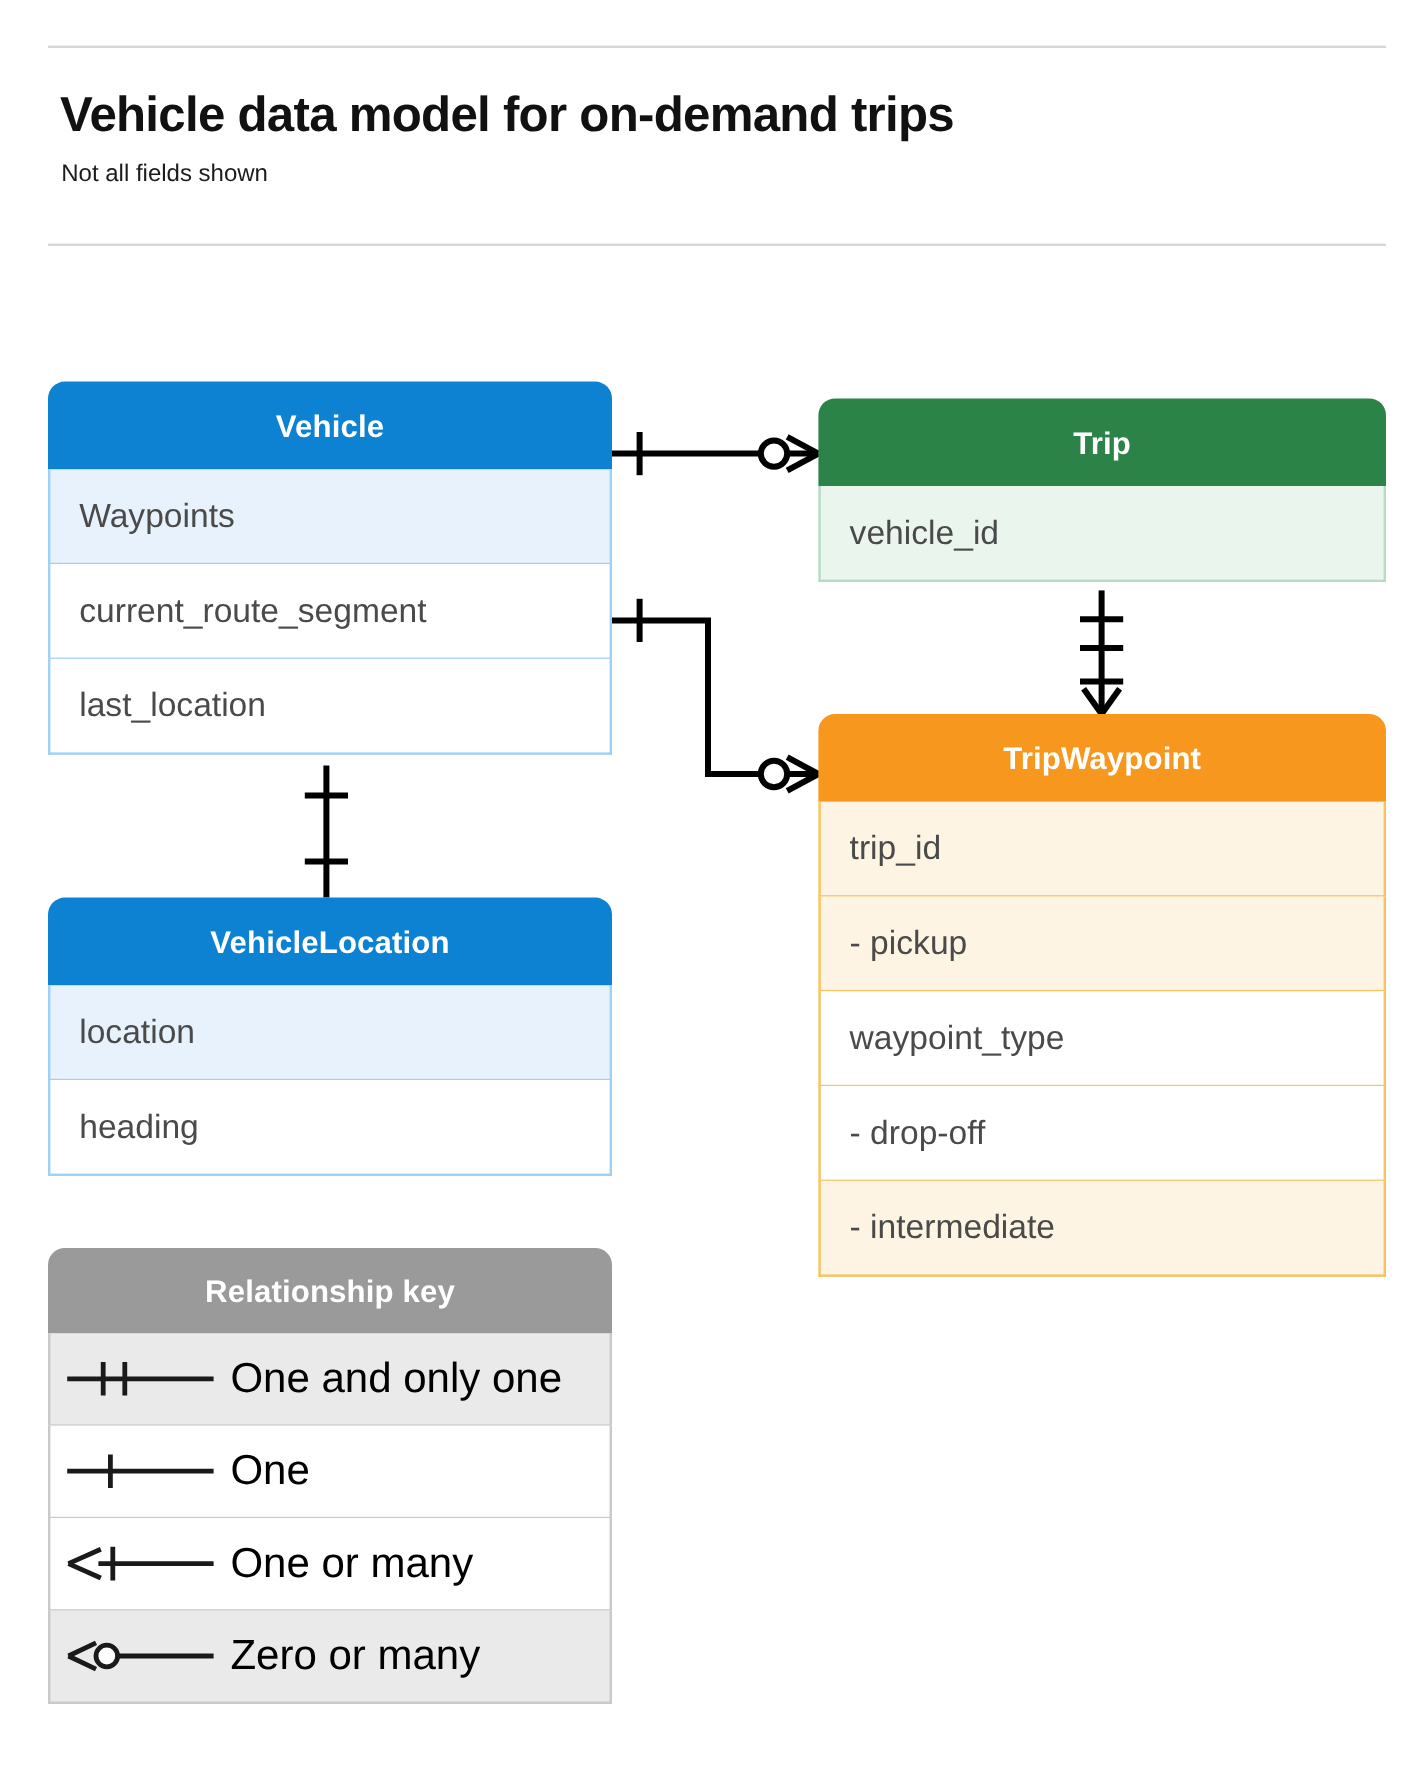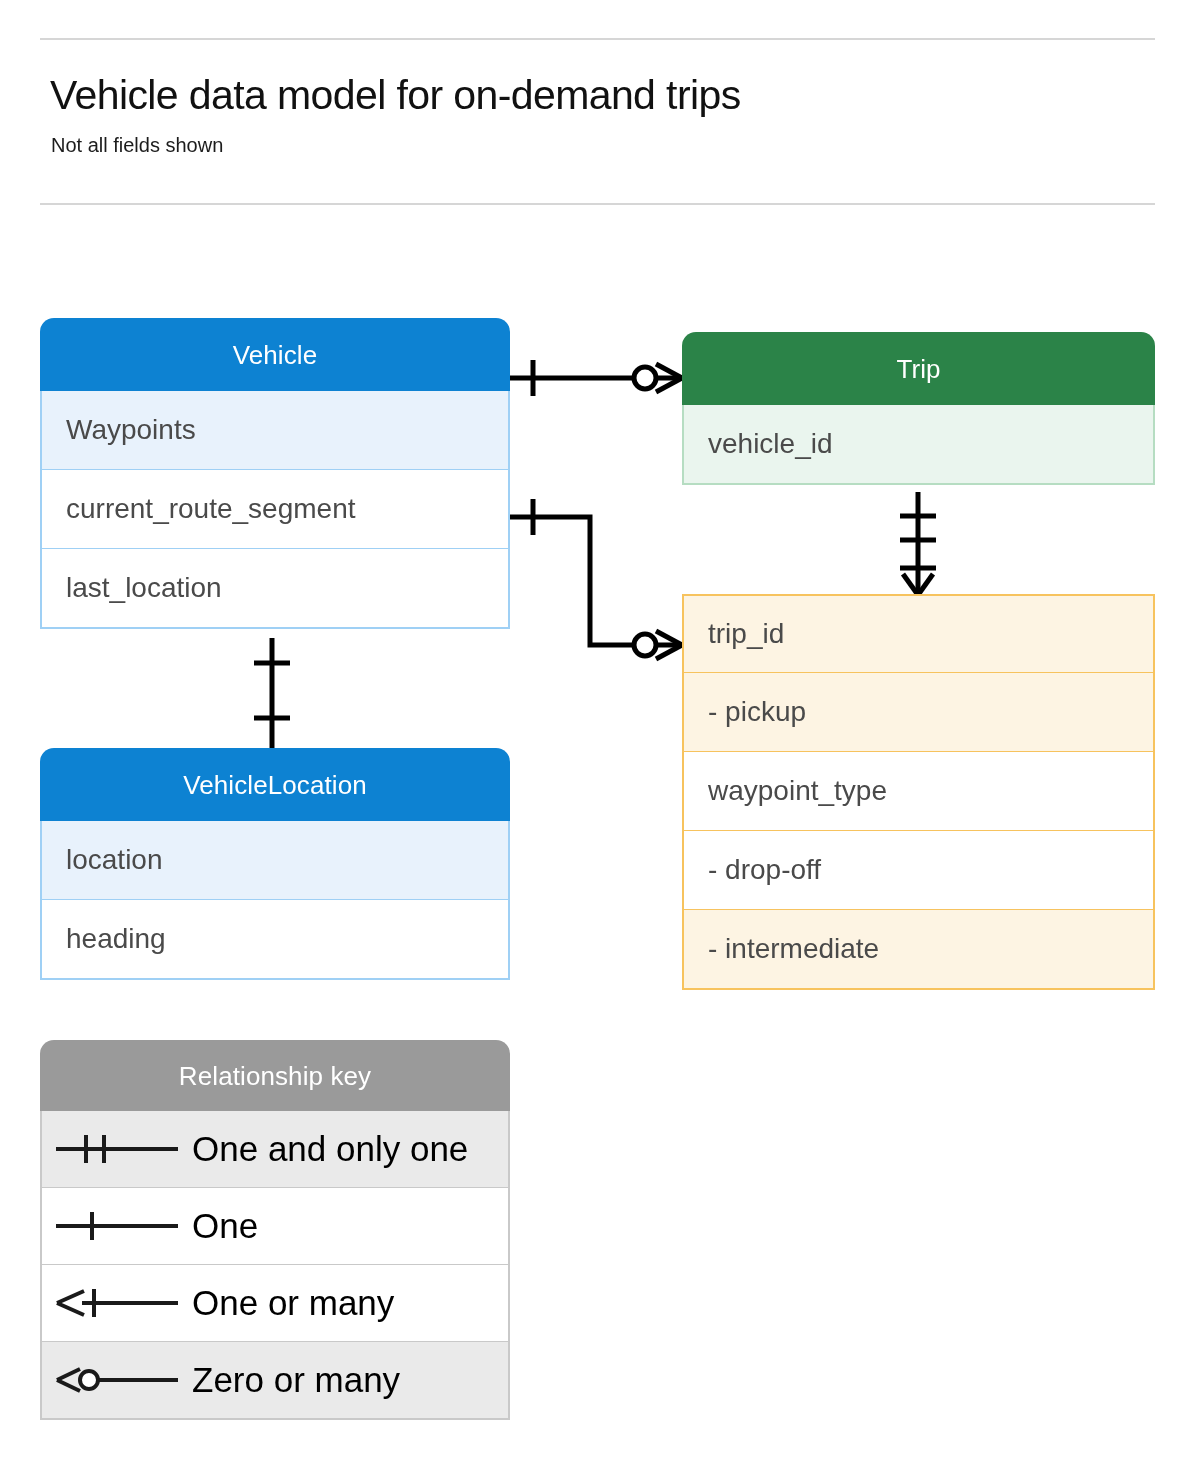--- a/index.html
+++ b/index.html
@@ -25,21 +25,21 @@
     background: #d6d6d6;
   }
   #rule-top    { top: 38px; }
   #rule-bottom { top: 203px; }
 
   #page-title {
     position: absolute;
     left: 50px;
     top: 72px;
     font-size: 41px;
-    font-weight: normal;
+    font-weight: bold;
     color: #111111;
     letter-spacing: -0.6px;
   }
   #page-subtitle {
     position: absolute;
     left: 51px;
     top: 134px;
     font-size: 20px;
     color: #1c1c1c;
   }
@@ -50,21 +50,21 @@
     border-radius: 14px;
   }
   .entity-header {
     height: 74px;
     border-radius: 14px 14px 0 0;
     display: flex;
     align-items: center;
     justify-content: center;
     color: #ffffff;
     font-size: 26px;
-    font-weight: normal;
+    font-weight: bold;
     letter-spacing: 0.1px;
   }
   .entity-row {
     height: 80px;
     display: flex;
     align-items: center;
     padding-left: 24px;
     font-size: 28px;
     color: #4a4a4a;
     border-left: 2px solid;
@@ -187,20 +187,21 @@
     <div class="entity-row alt">location</div>
     <div class="entity-row">heading</div>
   </div>
 
   <div class="entity t-green" id="entity-trip">
     <div class="entity-header">Trip</div>
     <div class="entity-row alt">vehicle_id</div>
   </div>
 
   <div class="entity t-orange" id="entity-tripwaypoint">
+    <div class="entity-header">TripWaypoint</div>
     <div class="entity-row alt">trip_id</div>
     <div class="entity-row alt">-  pickup</div>
     <div class="entity-row">waypoint_type</div>
     <div class="entity-row">-  drop-off</div>
     <div class="entity-row alt">-  intermediate</div>
   </div>
 
   <div class="entity t-gray" id="legend-box">
     <div class="entity-header">Relationship key</div>
 

